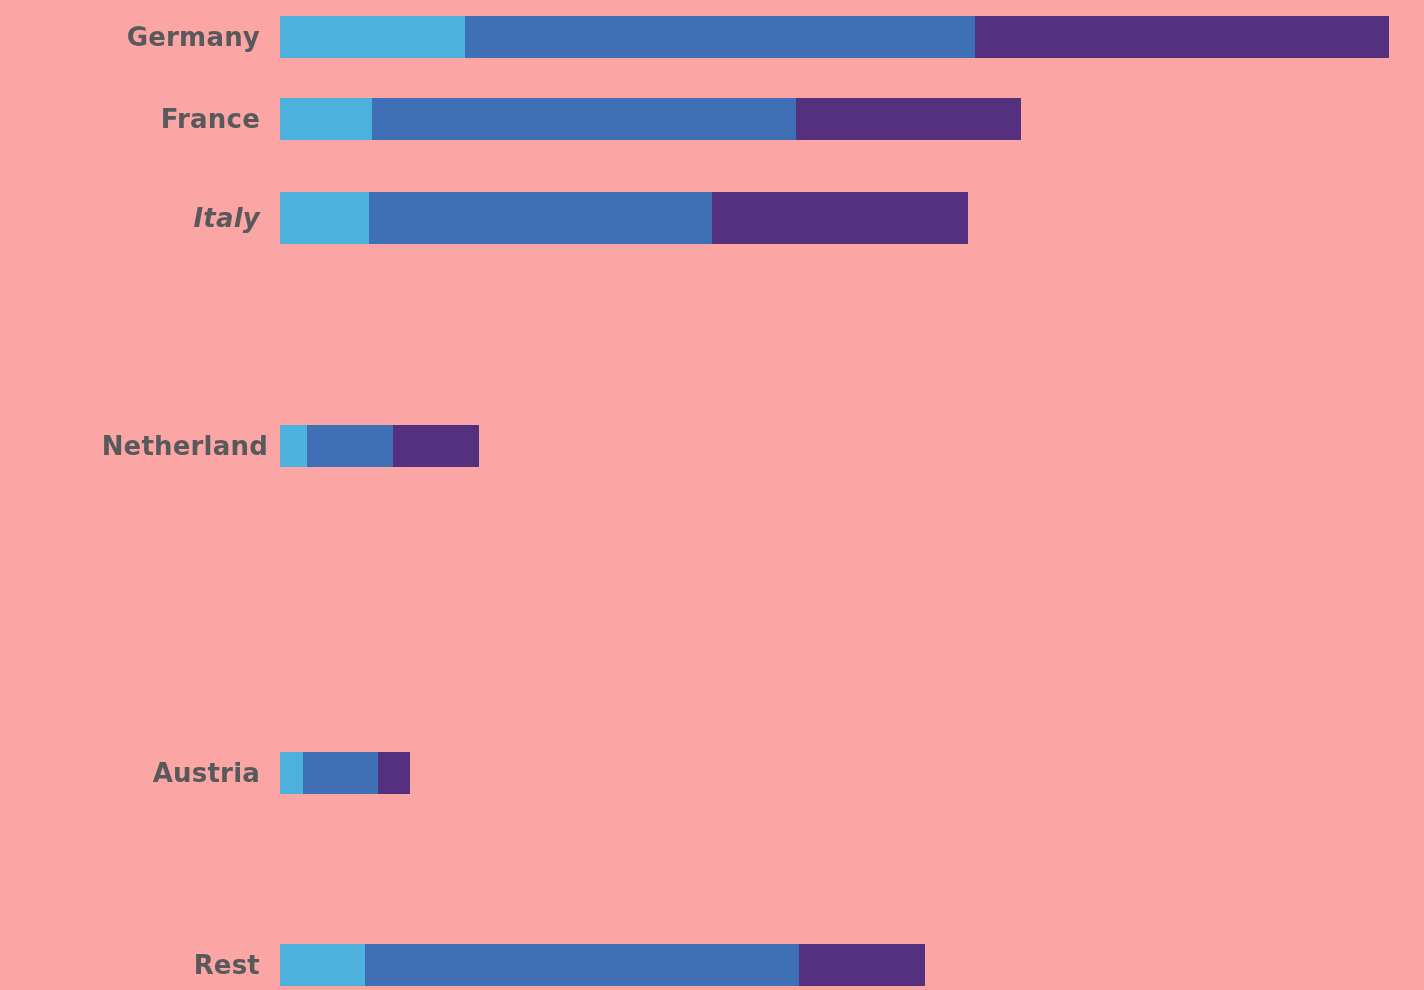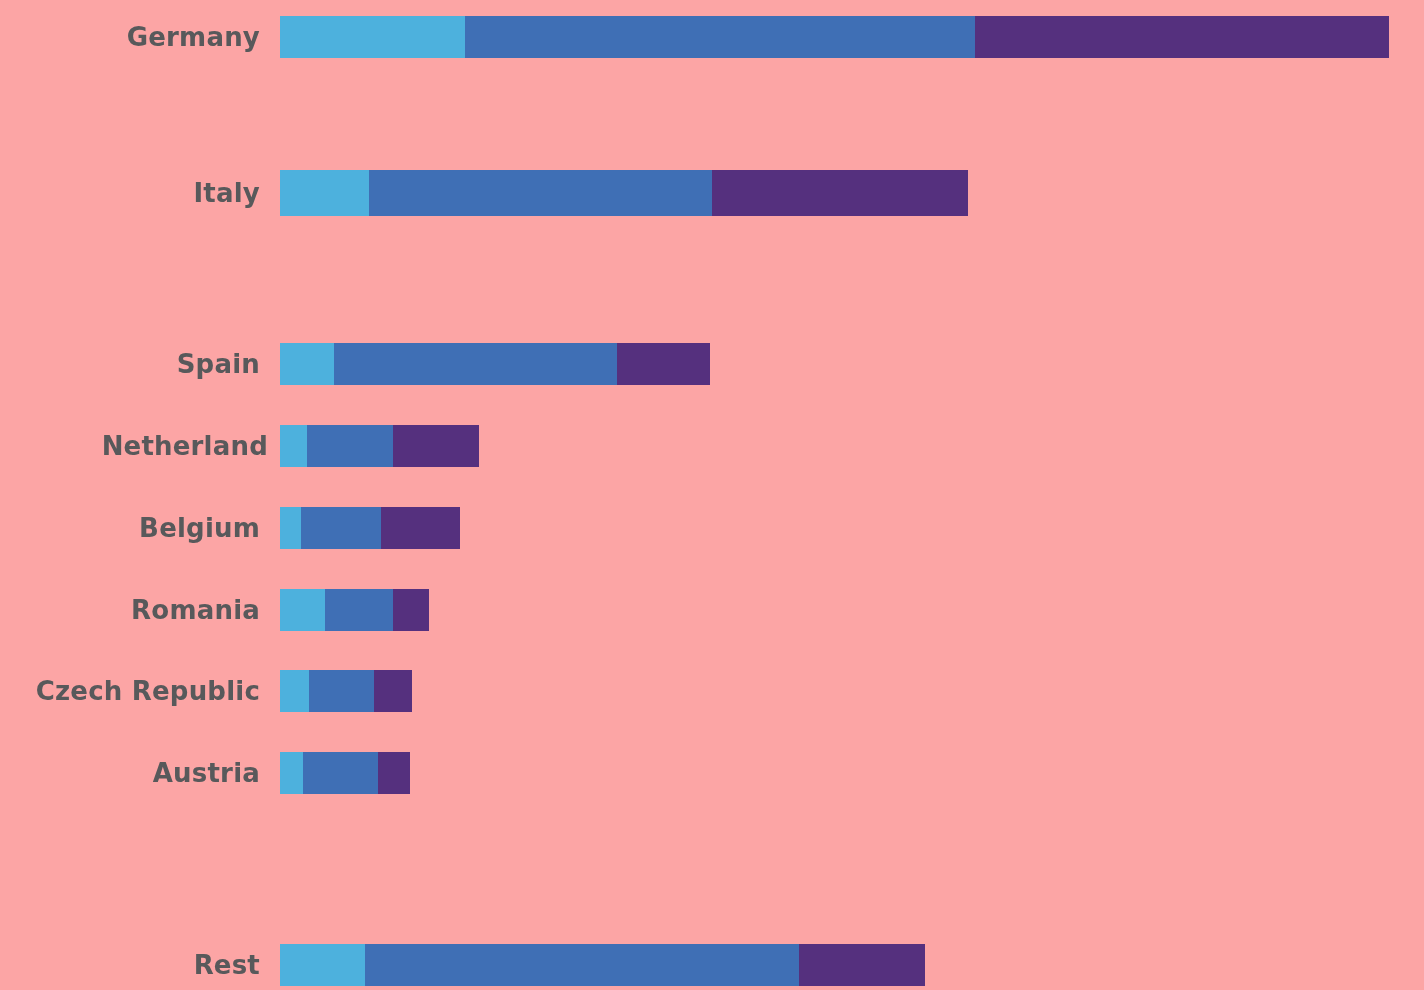--- a/index.html
+++ b/index.html
@@ -60,66 +60,42 @@
 
 <div id="chart-root">
     <div class="bar-row" style="top: 16px; height: 42px;">
       <div class="row-label">Germany</div>
       <div class="bar-track">
         <div class="seg seg-a" style="width: 185px; background: rgb(77, 177, 221);"></div>
         <div class="seg seg-b" style="width: 510px; background: rgb(63, 111, 181);"></div>
         <div class="seg seg-c" style="width: 414px; background: rgb(85, 48, 126);"></div>
       </div>
     </div>
-    <div class="bar-row" style="top: 170px; height: 46px;">
+    <div class="bar-row" style="top: 98px; height: 42px;">
+      <div class="row-label">France</div>
+      <div class="bar-track">
+        <div class="seg seg-a" style="width: 92px; background: rgb(77, 177, 221);"></div>
+        <div class="seg seg-b" style="width: 424px; background: rgb(63, 111, 181);"></div>
+        <div class="seg seg-c" style="width: 225px; background: rgb(85, 48, 126);"></div>
+      </div>
+    </div>
+    <div class="bar-row" style="top: 192px; height: 52px; font-style: italic;">
       <div class="row-label">Italy</div>
       <div class="bar-track">
         <div class="seg seg-a" style="width: 89px; background: rgb(77, 177, 221);"></div>
         <div class="seg seg-b" style="width: 343px; background: rgb(63, 111, 181);"></div>
         <div class="seg seg-c" style="width: 256px; background: rgb(85, 48, 126);"></div>
-      </div>
-    </div>
-    <div class="bar-row" style="top: 343px; height: 42px;">
-      <div class="row-label">Spain</div>
-      <div class="bar-track">
-        <div class="seg seg-a" style="width: 54px; background: rgb(77, 177, 221);"></div>
-        <div class="seg seg-b" style="width: 283px; background: rgb(63, 111, 181);"></div>
-        <div class="seg seg-c" style="width: 93px; background: rgb(85, 48, 126);"></div>
       </div>
     </div>
     <div class="bar-row" style="top: 425px; height: 42px; padding-left: 8px;">
       <div class="row-label">Netherland</div>
       <div class="bar-track">
         <div class="seg seg-a" style="width: 27px; background: rgb(77, 177, 221);"></div>
         <div class="seg seg-b" style="width: 86px; background: rgb(63, 111, 181);"></div>
         <div class="seg seg-c" style="width: 86px; background: rgb(85, 48, 126);"></div>
-      </div>
-    </div>
-    <div class="bar-row" style="top: 507px; height: 42px;">
-      <div class="row-label">Belgium</div>
-      <div class="bar-track">
-        <div class="seg seg-a" style="width: 21px; background: rgb(77, 177, 221);"></div>
-        <div class="seg seg-b" style="width: 80px; background: rgb(63, 111, 181);"></div>
-        <div class="seg seg-c" style="width: 79px; background: rgb(85, 48, 126);"></div>
-      </div>
-    </div>
-    <div class="bar-row" style="top: 589px; height: 42px;">
-      <div class="row-label">Romania</div>
-      <div class="bar-track">
-        <div class="seg seg-a" style="width: 45px; background: rgb(77, 177, 221);"></div>
-        <div class="seg seg-b" style="width: 68px; background: rgb(63, 111, 181);"></div>
-        <div class="seg seg-c" style="width: 36px; background: rgb(85, 48, 126);"></div>
-      </div>
-    </div>
-    <div class="bar-row" style="top: 670px; height: 42px;">
-      <div class="row-label">Czech Republic</div>
-      <div class="bar-track">
-        <div class="seg seg-a" style="width: 29px; background: rgb(77, 177, 221);"></div>
-        <div class="seg seg-b" style="width: 65px; background: rgb(63, 111, 181);"></div>
-        <div class="seg seg-c" style="width: 38px; background: rgb(85, 48, 126);"></div>
       </div>
     </div>
     <div class="bar-row" style="top: 752px; height: 42px; text-decoration: underline;">
       <div class="row-label">Austria</div>
       <div class="bar-track">
         <div class="seg seg-a" style="width: 23px; background: rgb(77, 177, 221);"></div>
         <div class="seg seg-b" style="width: 75px; background: rgb(63, 111, 181);"></div>
         <div class="seg seg-c" style="width: 32px; background: rgb(85, 48, 126);"></div>
       </div>
     </div>

